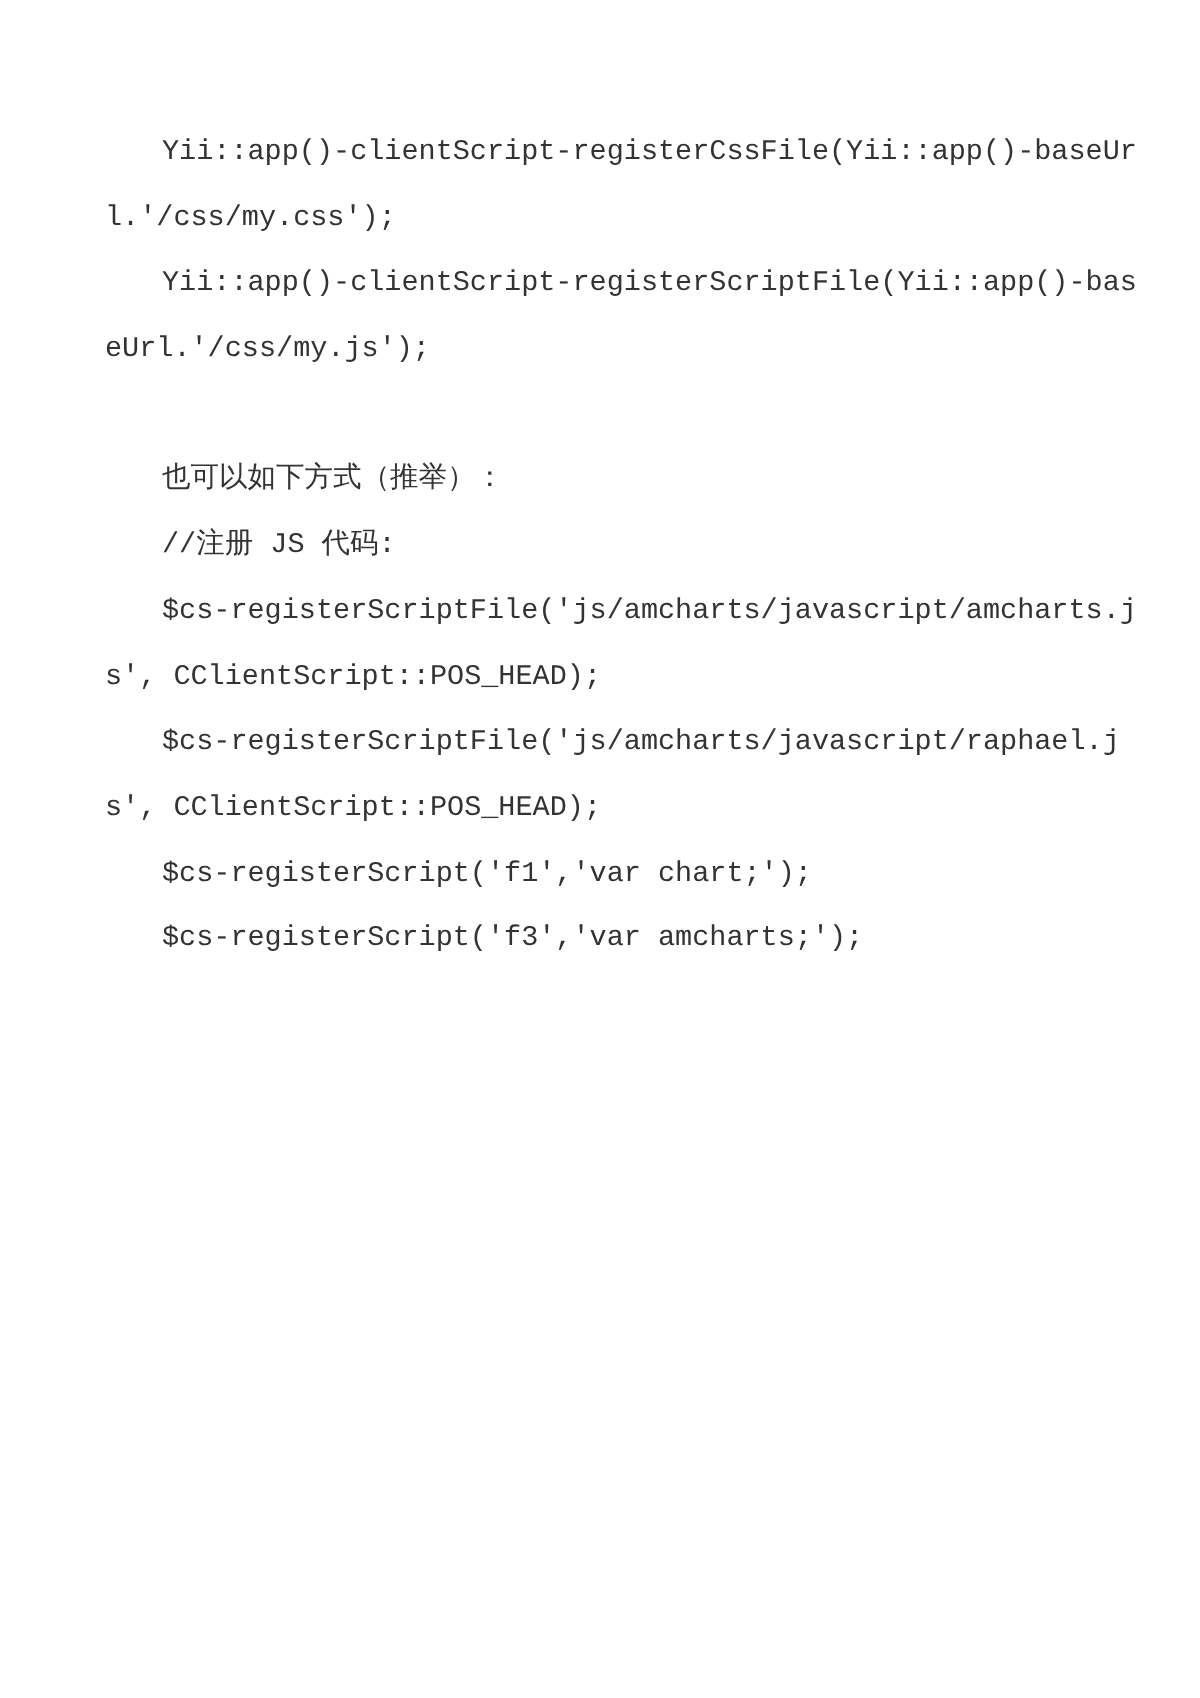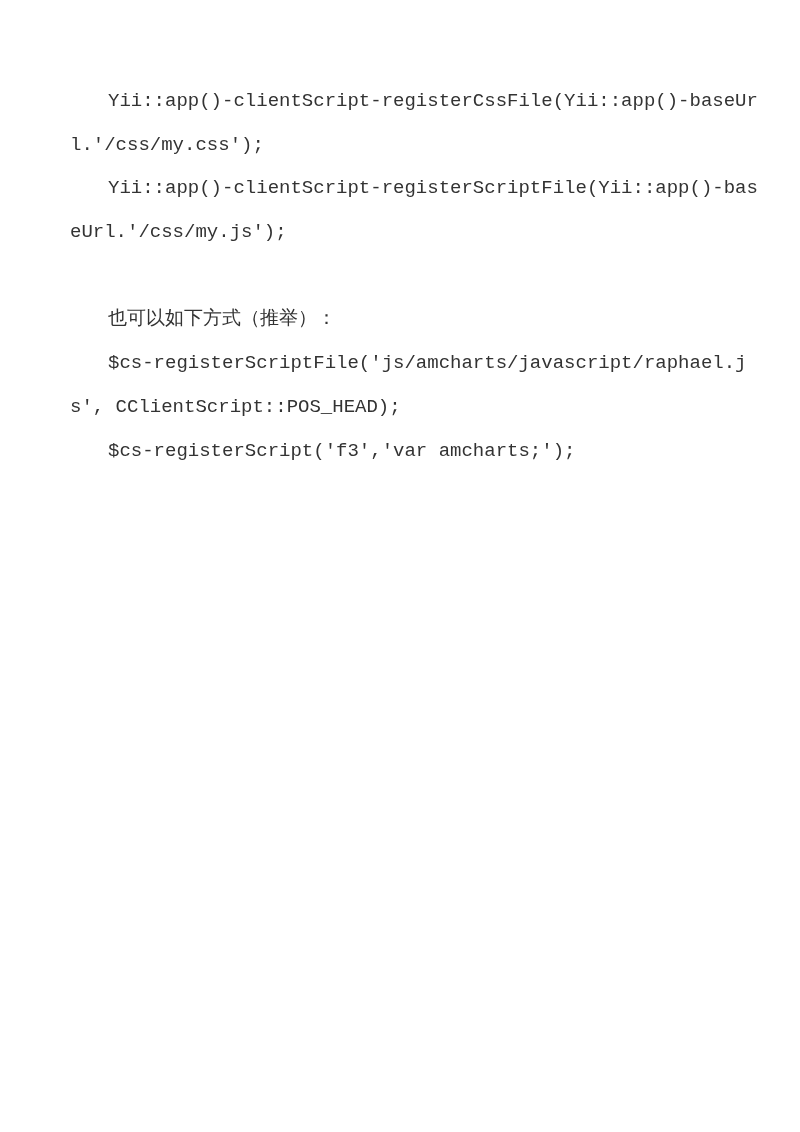--- a/index.html
+++ b/index.html
@@ -26,15 +26,18 @@
   }
 </style>
 </head>
 <body>
 
 <div class="page" id="page-root">
     <div class="line indent">Yii::app()-clientScript-registerCssFile(Yii::app()-baseUrl.'/css/my.css');</div>
     <div class="line indent">Yii::app()-clientScript-registerScriptFile(Yii::app()-baseUrl.'/css/my.js');</div>
     <div class="line">&nbsp;</div>
     <div class="line indent">也可以如下方式（推举）：</div>
+    <div class="line indent">//注册 JS 代码:</div>
+    <div class="line indent">$cs-registerScriptFile('js/amcharts/javascript/amcharts.js', CClientScript::POS_HEAD);</div>
     <div class="line indent">$cs-registerScriptFile('js/amcharts/javascript/raphael.js', CClientScript::POS_HEAD);</div>
+    <div class="line indent">$cs-registerScript('f1','var chart;');</div>
     <div class="line indent">$cs-registerScript('f3','var amcharts;');</div>
   </div>
 
 </body></html>

